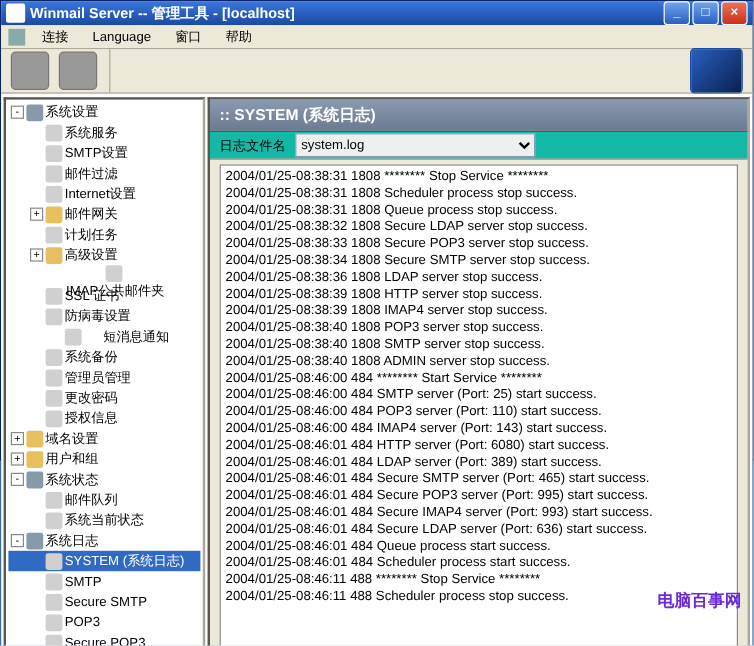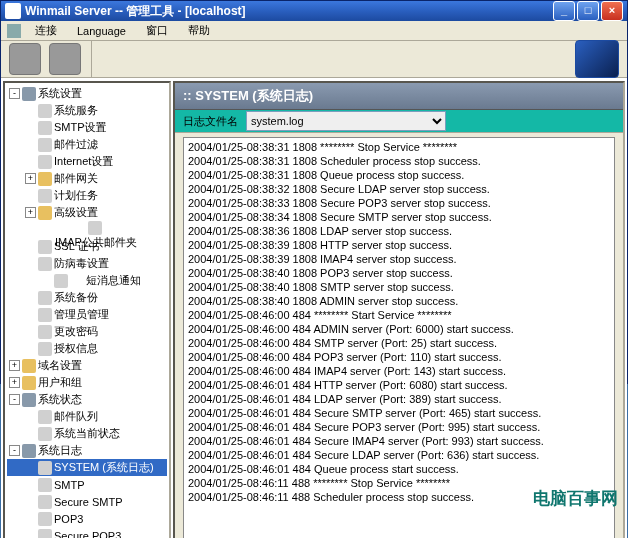--- a/index.html
+++ b/index.html
@@ -27,21 +27,21 @@
 .t-ico { width:14px; height:14px; margin-right:2px; background:#6a8; border-radius:2px; flex-shrink:0;}
 .t-ico.folder { background:#e8c060;}
 .t-ico.page { background:#d0d0d0;}
 .t-ico.gear { background:#8899aa;}
 .content { flex:1; display:flex; flex-direction:column; margin:2px 2px 2px 0; border:2px inset #aca899; background:#ece9d8;}
 .content-header { background:linear-gradient(to bottom,#8a9ab0,#6a7a90); color:#fff; padding:4px 8px; font-weight:bold; font-size:13px; border-bottom:1px solid #555;}
 .filter-row { display:flex; align-items:center; padding:1px 8px; gap:8px; background:#14b8a6; border-bottom:1px solid #aca899;}
 .filter-row select { width:200px; height:20px; border:1px solid #7b9ebd; font-size:11px;}
 .log-area { flex:1; background:#fff; border:1px solid #888; margin:4px 8px; overflow:auto; padding:2px 4px; font-family:"Courier New",monospace; font-size:11px; line-height:14px; white-space:nowrap;}
 .log-line { color:#000;}
-.watermark { position:absolute; right:10px; bottom:28px; color:#0f766e; font-size:17px; font-weight:bold; pointer-events:none;}
+.watermark { position:absolute; right:10px; bottom:28px; color:#6d28d9; font-size:14px; font-weight:bold; pointer-events:none;}
 </style>
 </head>
 <body>
 
 <div class="window">
   <div class="titlebar">
     <div class="icon"></div>
     <div class="title">Winmail Server -- 管理工具 - [localhost]</div>
     <div class="btns">
       <div class="wbtn">_</div>
@@ -219,31 +219,31 @@
           <div class="log-line">2004/01/25-08:38:32   1808 Secure LDAP server stop success.</div>
           <div class="log-line">2004/01/25-08:38:33   1808 Secure POP3 server stop success.</div>
           <div class="log-line">2004/01/25-08:38:34   1808 Secure SMTP server stop success.</div>
           <div class="log-line">2004/01/25-08:38:36   1808 LDAP server stop success.</div>
           <div class="log-line">2004/01/25-08:38:39   1808 HTTP server stop success.</div>
           <div class="log-line">2004/01/25-08:38:39   1808 IMAP4 server stop success.</div>
           <div class="log-line">2004/01/25-08:38:40   1808 POP3 server stop success.</div>
           <div class="log-line">2004/01/25-08:38:40   1808 SMTP server stop success.</div>
           <div class="log-line">2004/01/25-08:38:40   1808 ADMIN server stop success.</div>
           <div class="log-line">2004/01/25-08:46:00    484 ******** Start Service ********</div>
-          <div class="log-line">2004/01/25-08:46:00    484 ADMIN server (Port: 6000) start success.</div>
           <div class="log-line">2004/01/25-08:46:00    484 SMTP server (Port: 25) start success.</div>
           <div class="log-line">2004/01/25-08:46:00    484 POP3 server (Port: 110) start success.</div>
           <div class="log-line">2004/01/25-08:46:00    484 IMAP4 server (Port: 143) start success.</div>
           <div class="log-line">2004/01/25-08:46:01    484 HTTP server (Port: 6080) start success.</div>
           <div class="log-line">2004/01/25-08:46:01    484 LDAP server (Port: 389) start success.</div>
           <div class="log-line">2004/01/25-08:46:01    484 Secure SMTP server (Port: 465) start success.</div>
           <div class="log-line">2004/01/25-08:46:01    484 Secure POP3 server (Port: 995) start success.</div>
           <div class="log-line">2004/01/25-08:46:01    484 Secure IMAP4 server (Port: 993) start success.</div>
           <div class="log-line">2004/01/25-08:46:01    484 Secure LDAP server (Port: 636) start success.</div>
           <div class="log-line">2004/01/25-08:46:01    484 Queue process start success.</div>
+          <div class="log-line">2004/01/25-08:46:01    484 Scheduler process start success.</div>
           <div class="log-line">2004/01/25-08:46:11    488 ******** Stop Service ********</div>
           <div class="log-line">2004/01/25-08:46:11    488 Scheduler process stop success.</div>
         </div>
 
     </div>
   </div>
 
   <div class="watermark">电脑百事网</div>
 </div>
 

